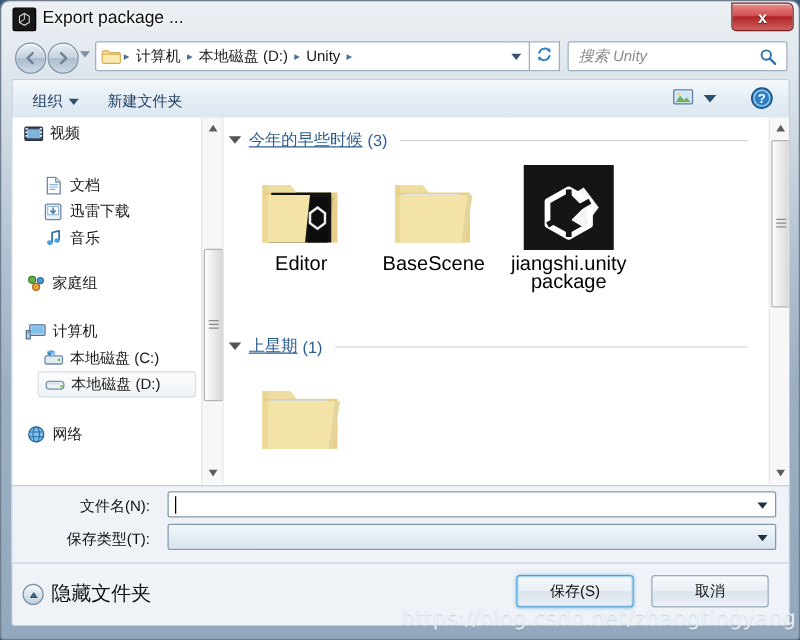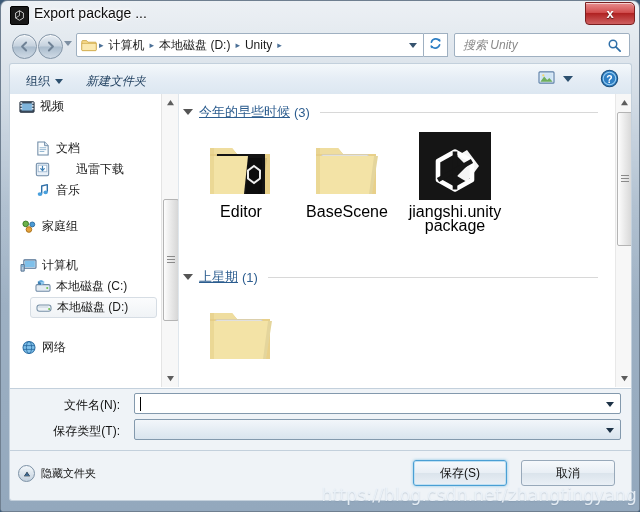--- a/index.html
+++ b/index.html
@@ -119,21 +119,21 @@
   .tb-item{
     position:absolute;top:7px;font-size:12px;color:#1c3c5c;
     cursor:pointer;padding:2px 4px;border-radius:2px;
   }
   #tb-organize{left:12px;}
   #tb-organize .tb-caret{
     display:inline-block;margin-left:5px;width:0;height:0;
     border-left:4px solid transparent;border-right:4px solid transparent;
     border-top:5px solid #2c506f;vertical-align:middle;
   }
-  #tb-newfolder{left:72px;font-style:italic;}
+  #tb-newfolder{left:72px;}
   #tb-view{
     position:absolute;right:58px;top:6px;display:flex;align-items:center;cursor:pointer;
   }
   #tb-view-caret{
     display:inline-block;margin-left:8px;width:0;height:0;
     border-left:5px solid transparent;border-right:5px solid transparent;
     border-top:6px solid #2c506f;
   }
   #tb-help{
     position:absolute;right:12px;top:5px;width:19px;height:19px;cursor:pointer;
@@ -255,21 +255,21 @@
   }
   #hidefolders{
     position:absolute;left:8px;top:14px;display:flex;align-items:center;cursor:pointer;
   }
   #hf-circle{
     width:15px;height:15px;border-radius:50%;flex:none;
     background:linear-gradient(to bottom,#f4f8fb,#c3d1de);
     border:1px solid #7c91a5;
     display:flex;align-items:center;justify-content:center;
   }
-  #hf-text{margin-left:6px;font-size:11px;color:#111;}
+  #hf-text{margin-left:6px;font-size:16px;color:#111;}
   .dlg-btn{
     position:absolute;top:9px;width:94px;height:26px;
     box-sizing:border-box;border-radius:3px;
     font-size:12px;color:#111;cursor:pointer;
     display:flex;align-items:center;justify-content:center;
     background:linear-gradient(to bottom,#f6f9fc 0%,#e9eff5 48%,#dbe4ec 52%,#eaf0f6 100%);
     border:1px solid #98a9ba;
   }
   #save-btn{
     right:124px;
@@ -417,21 +417,21 @@
               <path d="M8.7 1v4h3.8" fill="#dce9f3" stroke="#6d89a5" stroke-width="1"></path>
               <g stroke="#8fb4d0" stroke-width="1">
                 <path d="M3.4 7.2h7"></path>
                 <path d="M3.4 9.2h7"></path>
                 <path d="M3.4 11.2h5"></path>
               </g>
             </svg>
           </span>
           <span>文档</span>
         </div>
-        <div class="side-item" style="top: 65px; left: 20px; right: 4px; gap: 20px;">
+        <div class="side-item" style="top: 65px; left: 20px; right: 4px;">
           <span class="si-icon">
             <svg width="15" height="15" viewBox="0 0 16 16">
               <rect x="1.4" y="1.4" width="13.2" height="13.2" rx="1.6" fill="#e8f0f8" stroke="#6d89a5" stroke-width="1.1"></rect>
               <rect x="3.4" y="3.4" width="9.2" height="7" fill="#fff" stroke="#9ab6cf" stroke-width=".9"></rect>
               <path d="M8 4.6v4.2M6.1 7.1 8 9.2l1.9-2.1" fill="none" stroke="#3e7fb5" stroke-width="1.3" stroke-linecap="round"></path>
             </svg>
           </span>
           <span>迅雷下载</span>
         </div>
         <div class="side-item" style="top: 86px; left: 20px; right: 4px;">

